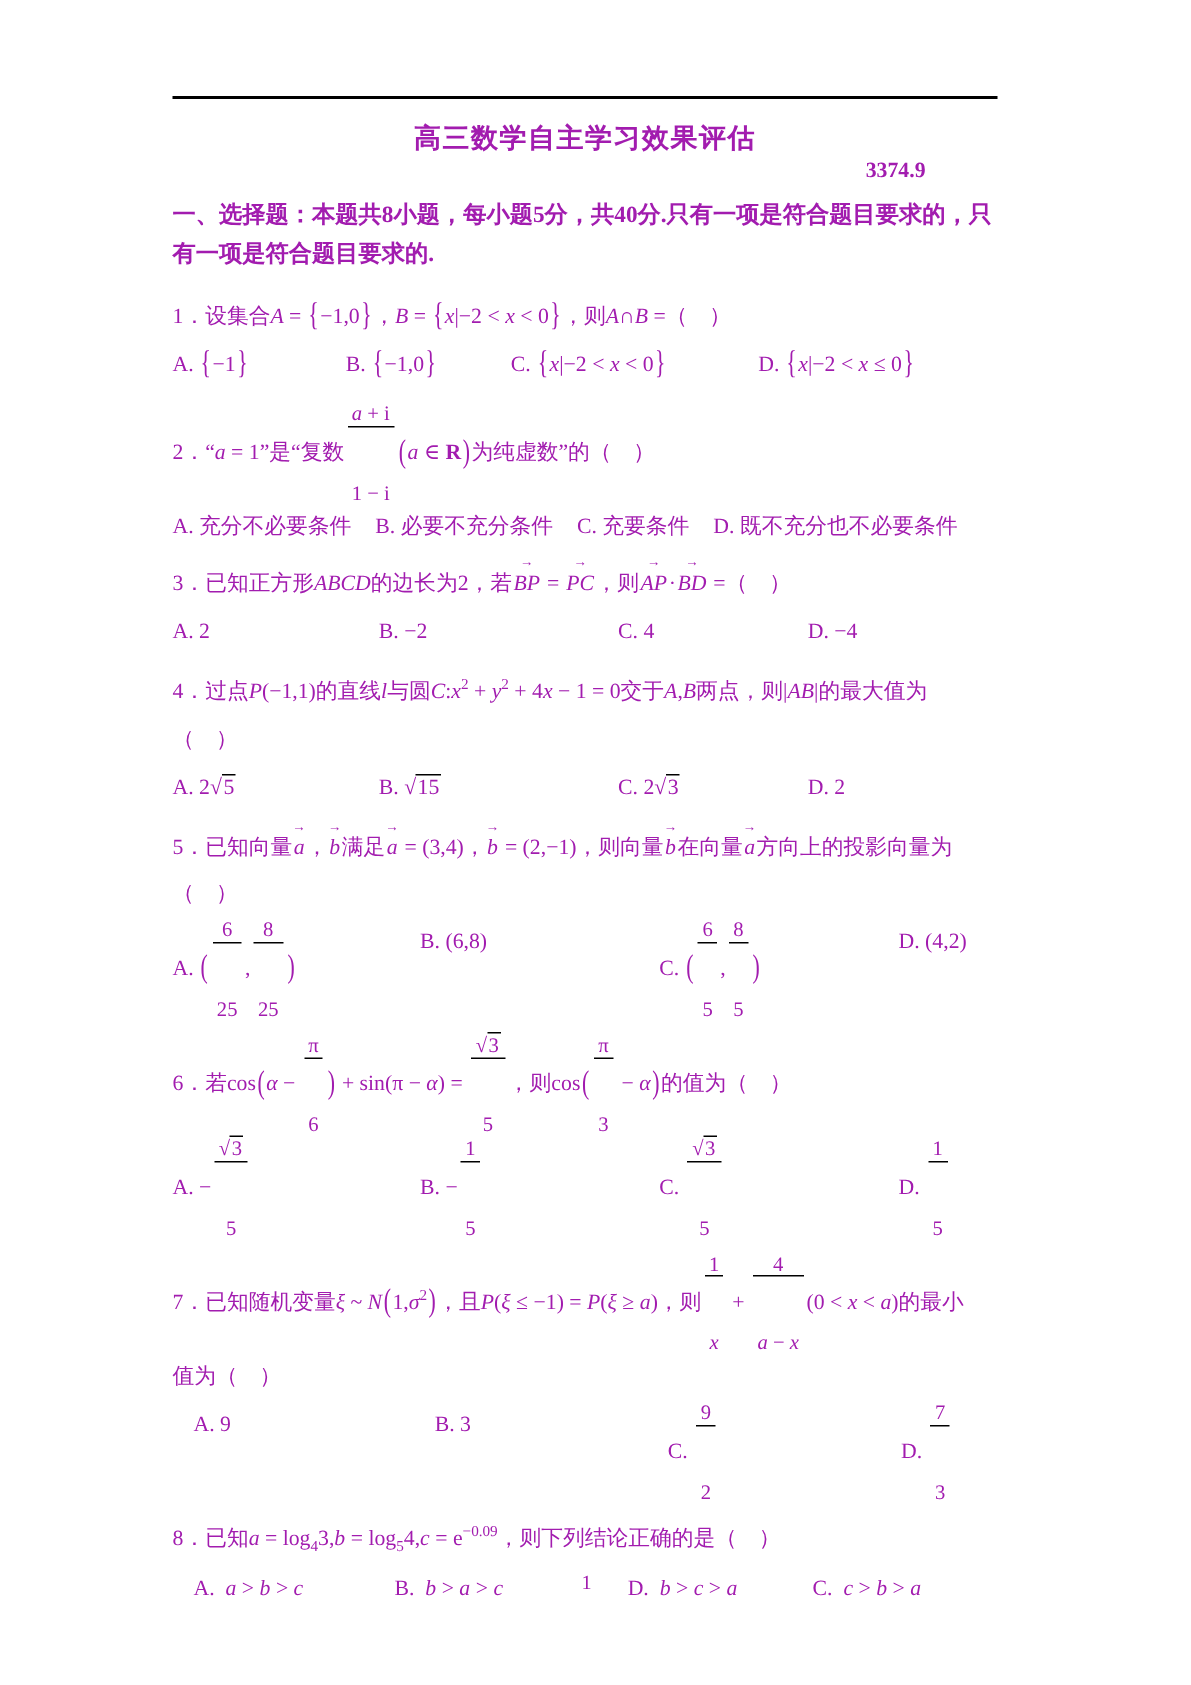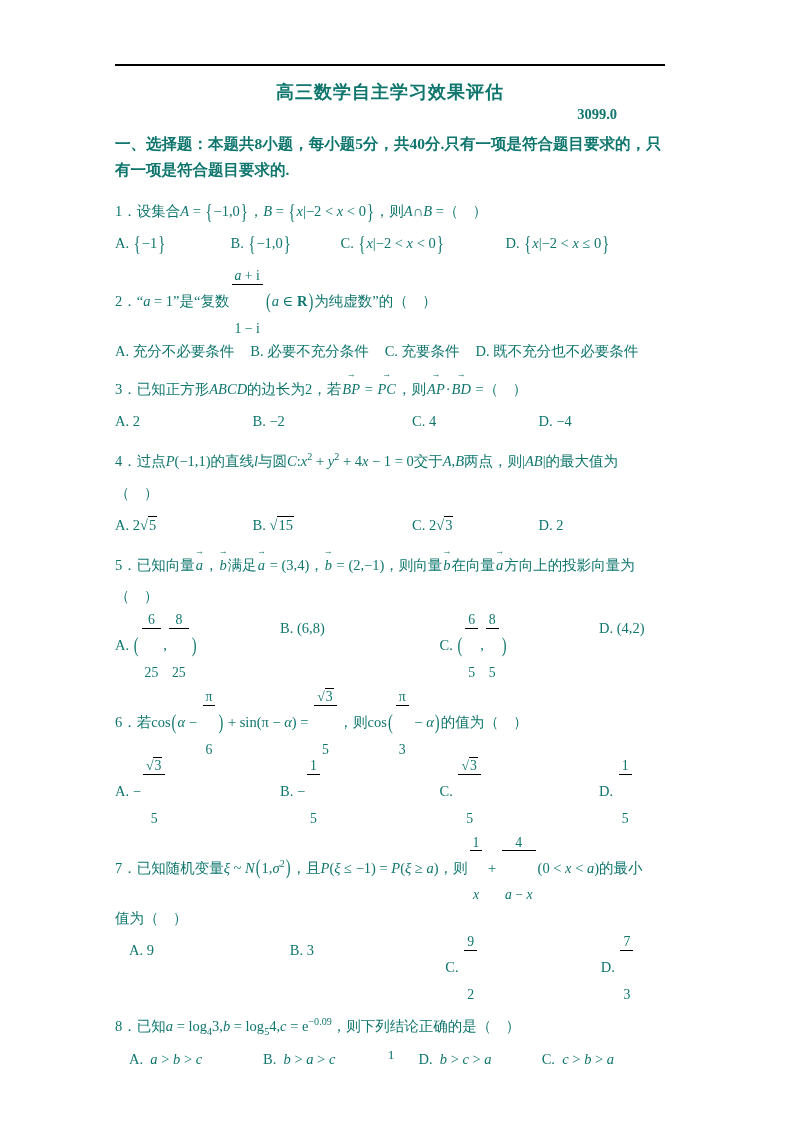--- a/index.html
+++ b/index.html
@@ -3,21 +3,21 @@
 <meta charset="utf-8">
 <style>
   html,body{margin:0;padding:0;background:#ffffff;}
   .page{
     position:relative;
     width:782px;height:1123px;
     box-sizing:border-box;
     padding:64px 117px 0 115px;
     background:#ffffff;
     font-family:"Liberation Serif","DejaVu Serif",serif;
-    color:#0f766e;
+    color:#a21caf;
     font-size:14.5px;
   }
   .top-rule{border:none;border-top:2px solid #000;margin:0 0 10px 0;}
   h1.title{
     font-size:18px;font-weight:bold;text-align:center;
     margin:14px 0 2px 0;letter-spacing:1px;
   }
   .date{
     text-align:right;font-weight:bold;font-size:14.5px;
     padding-right:48px;margin:2px 0 8px 0;
@@ -52,21 +52,21 @@
 </style>
 </head>
 <body>
 
 <div class="page">
 
   <hr class="top-rule">
 
   <h1 class="title">高三数学自主学习效果评估</h1>
 
-  <div class="date">3099.0</div>
+  <div class="date">3374.9</div>
 
   <p class="section-header">一、选择题：本题共8小题，每小题5分，共40分.只有一项是符合题目要求的，只有一项是符合题目要求的.</p>
 
   <main>
 
     <div class="question">
       <div class="stem">1．设集合<i>A</i> = <span class="bp">{</span>−1,0<span class="bp">}</span>，<i>B</i> = <span class="bp">{</span><i>x</i>|−2 &lt; <i>x</i> &lt; 0<span class="bp">}</span>，则<i>A</i>∩<i>B</i> =（　）</div>
       <div class="opts opts-a">
         <span class="opt">A.&nbsp;<span class="bp">{</span>−1<span class="bp">}</span></span>
         <span class="opt">B.&nbsp;<span class="bp">{</span>−1,0<span class="bp">}</span></span>

